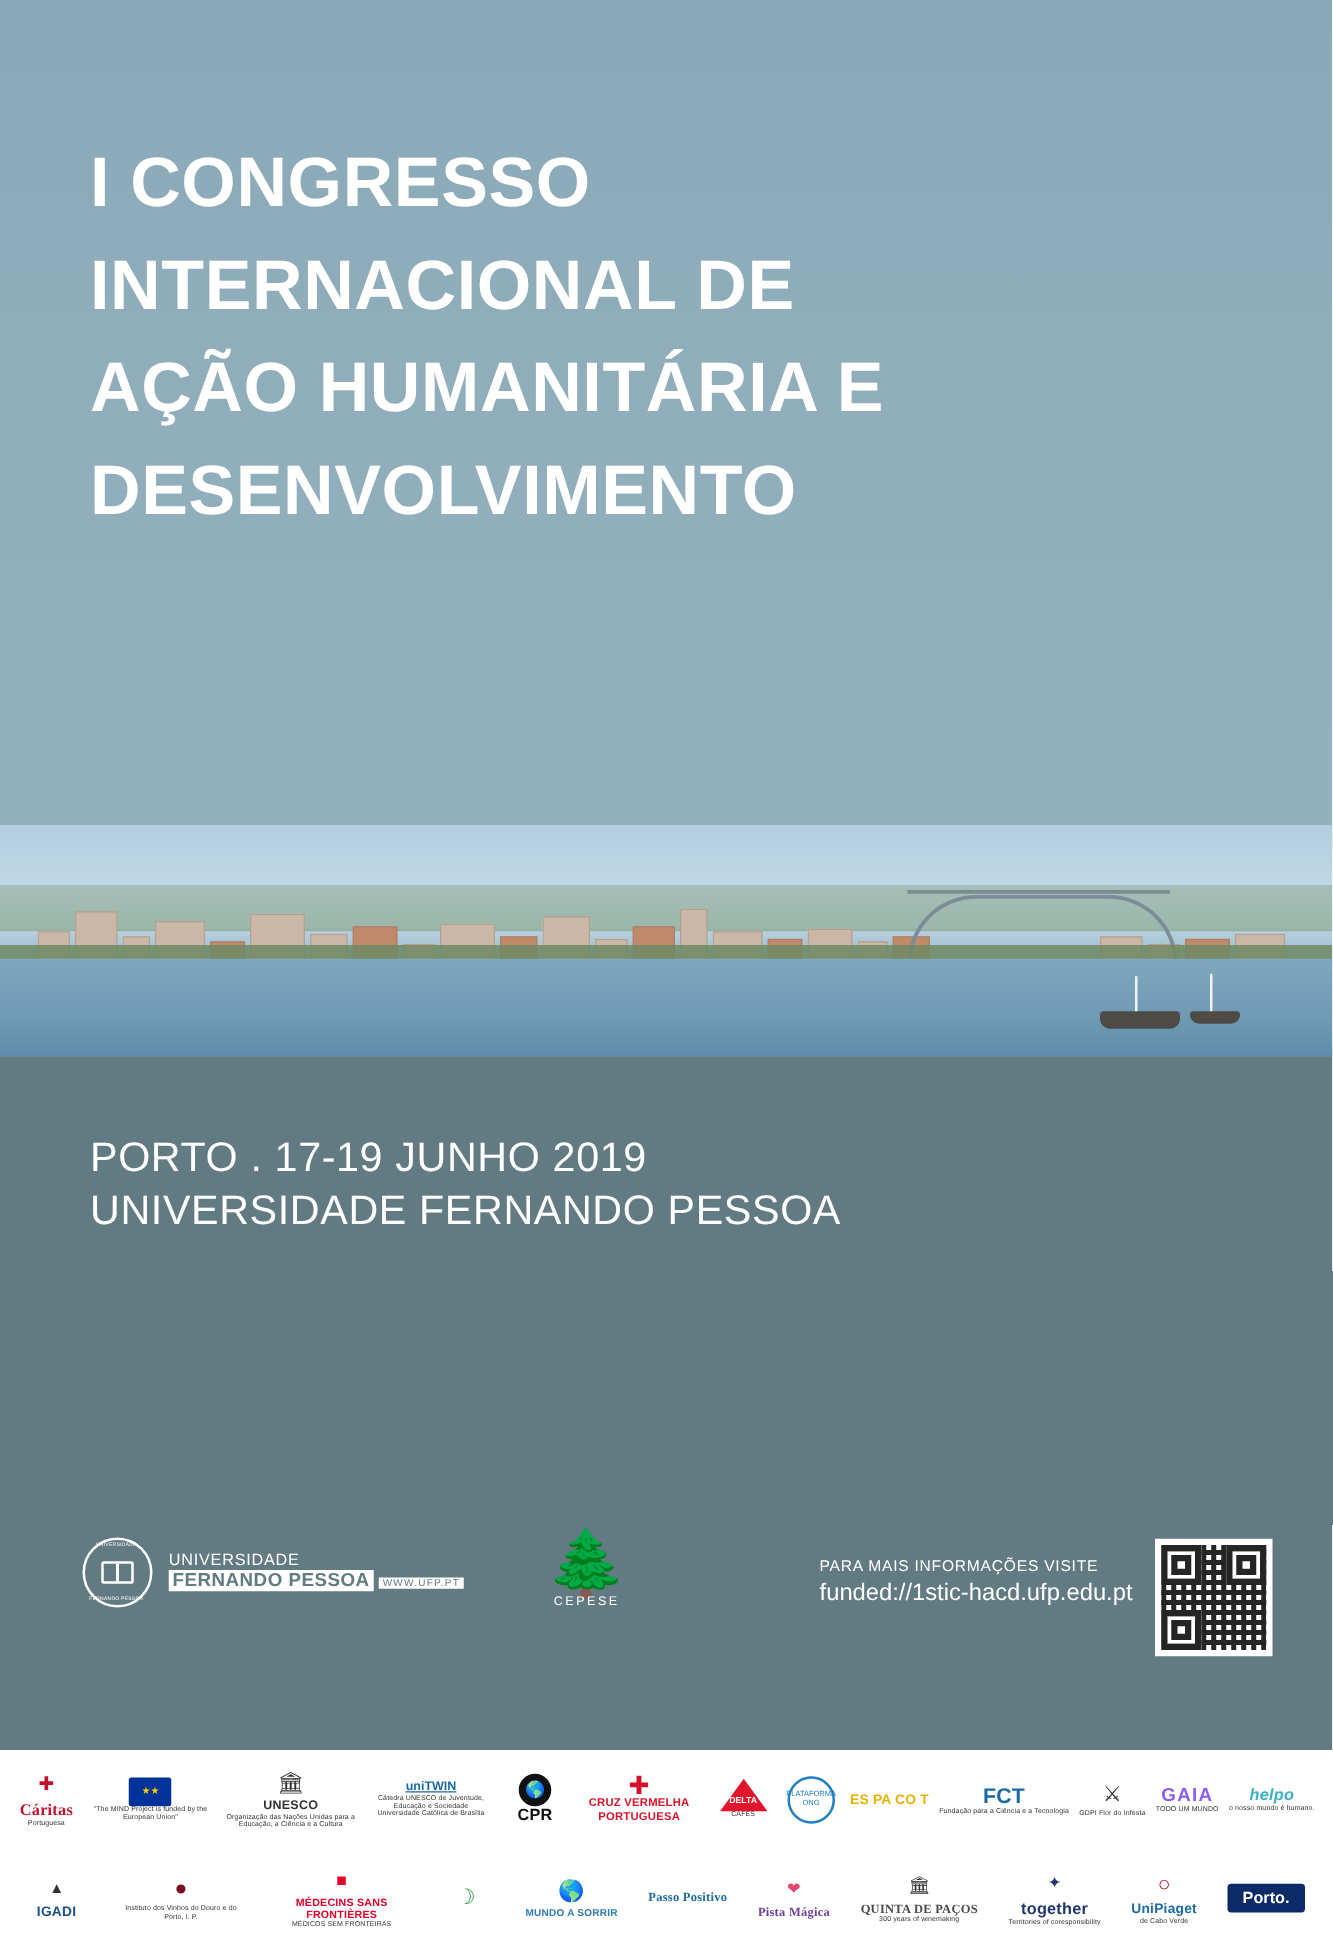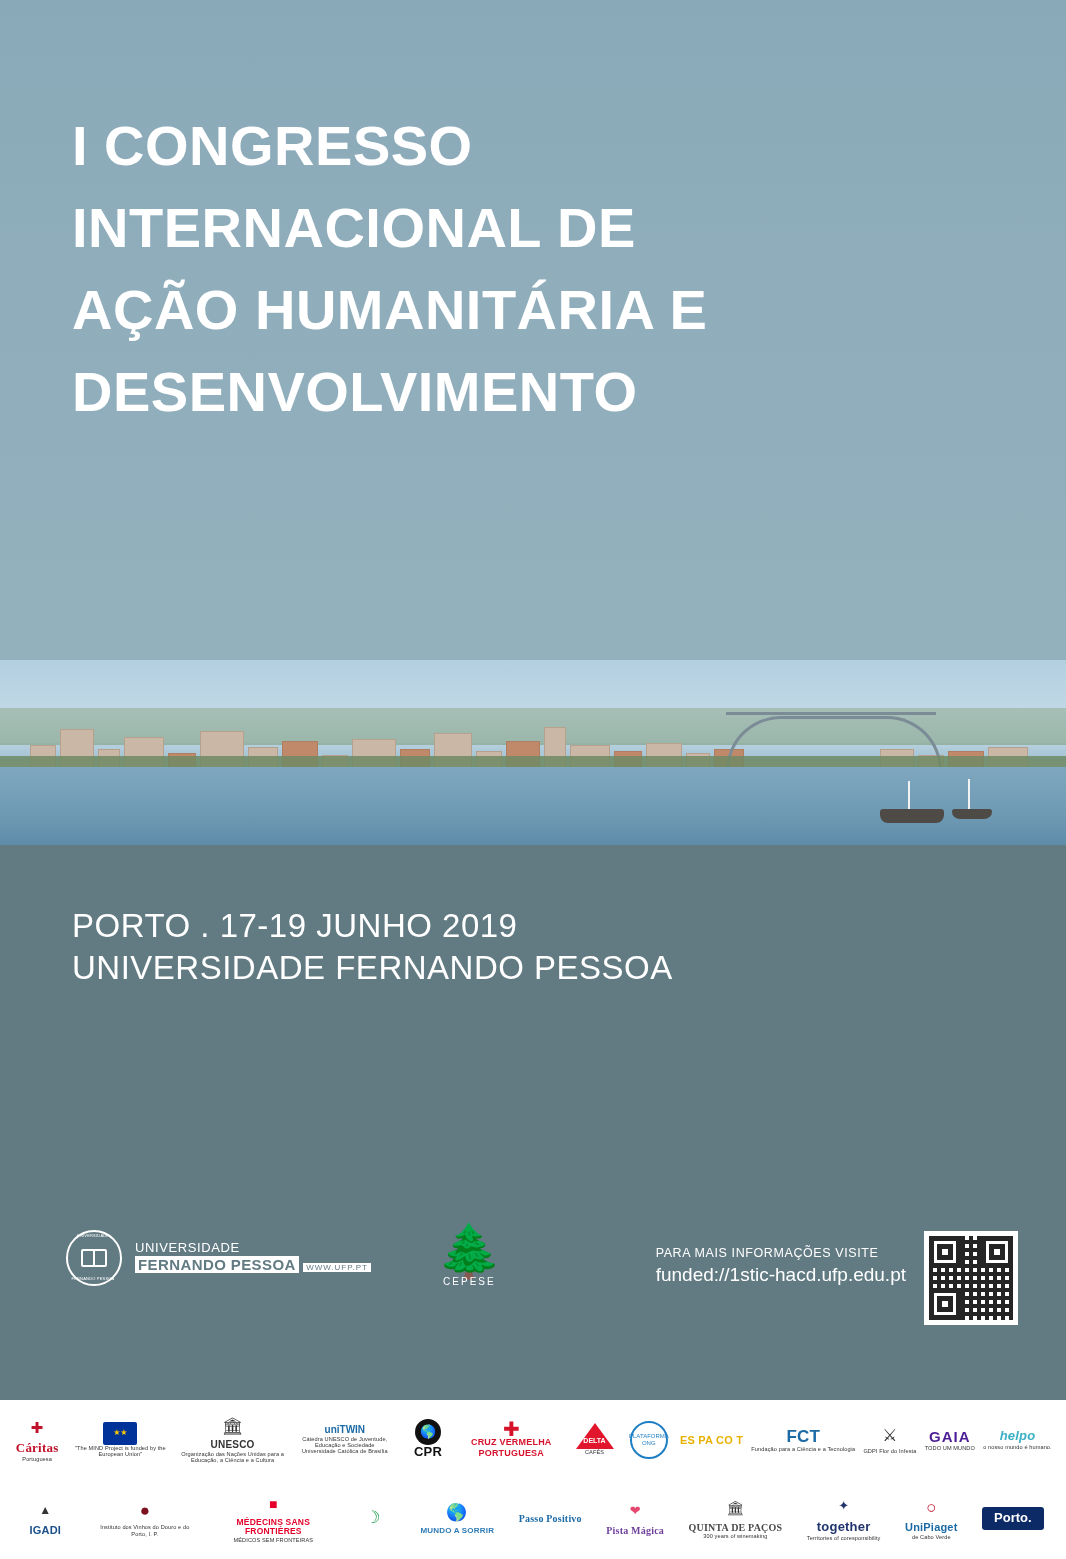--- a/index.html
+++ b/index.html
@@ -231,21 +231,21 @@
   .sp{
     display:flex; flex-direction:column; align-items:center; justify-content:center;
     color:#333;
     font-size:7.5px;
     text-align:center;
     line-height:1.15;
     min-width:46px;
     max-width:104px;
   }
   .sp .big{ font-size:13px; font-weight:bold; letter-spacing:.2px; }
-  .sp .mid{ font-size:10px; font-weight:bold; }
+  .sp .mid{ font-size:10px; font-weight:bold;text-decoration:underline; }
   .sp .tiny{ font-size:5.6px; letter-spacing:.1px; }
   .sp .mark{
     width:30px; height:22px; margin-bottom:2px;
     display:flex; align-items:center; justify-content:center;
     font-size:17px;
   }
   .sp-caritas .big{ color:#c0122b; font-family:"Liberation Serif",serif; }
   .sp-eu .flag{
     width:34px;height:23px;background:#003399;border-radius:2px;
     color:#ffcc00;font-size:8px;display:flex;align-items:center;justify-content:center;
@@ -264,21 +264,21 @@
   .sp-delta .tri span{
     position:absolute; left:-13px; top:14px; width:26px; color:#fff; font-size:7px; font-weight:bold;
   }
   .sp-plat .circ{
     width:34px;height:34px;border-radius:50%;border:2px solid #1f7fc4;
     color:#1f7fc4;font-size:6px;display:flex;align-items:center;justify-content:center;
     text-align:center;
   }
   .sp-espaco .big{ color:#e8b100; font-size:11px; line-height:10px; text-align:left;}
   .sp-fct .big{ color:#1b6aa5; font-size:17px; }
-  .sp-gaia .big{ color:#4c1d95; font-size:15px; letter-spacing:1px;}
+  .sp-gaia .big{ color:#8b5cf6; font-size:15px; letter-spacing:1px;}
   .sp-helpo .big{ color:#3ab0c4; font-size:13px; font-style:italic;}
   .sp-msf .big{ color:#e4002b; font-size:8.5px; }
   .sp-porto .box{
     background:#0b2a66;color:#fff;font-size:13px;font-weight:bold;
     padding:4px 12px;border-radius:3px;
   }
   .sp-together .big{ font-size:13px; color:#22356f;}
   .sp-unipiaget .big{ font-size:11px; color:#1b6aa5;}
   .sp-quinta .big{ font-size:10px; color:#4a4a4a; font-family:"Liberation Serif",serif;}
   .sp-pista .big{ font-size:10px; color:#6f3f9c; font-family:"Liberation Serif",serif;}

